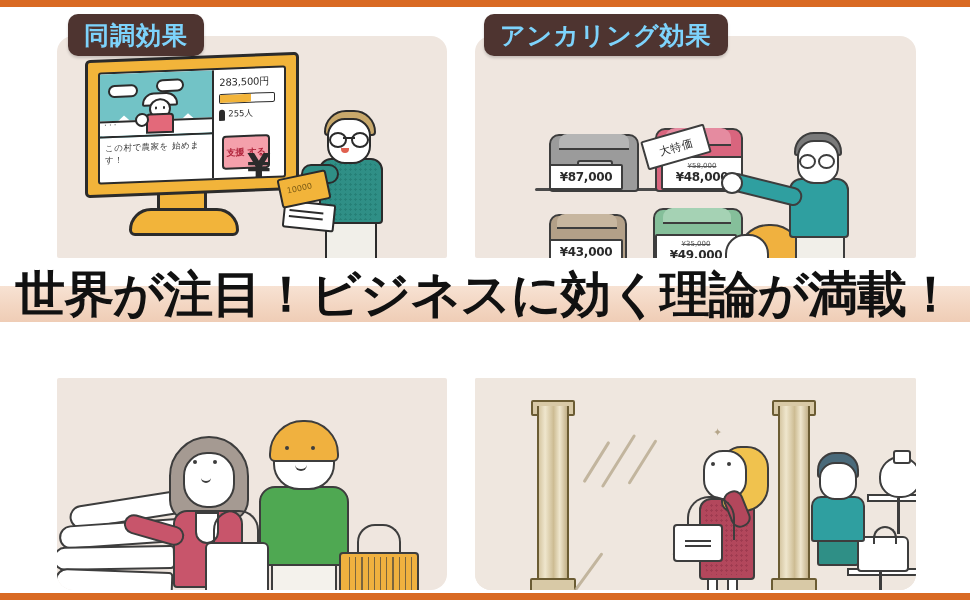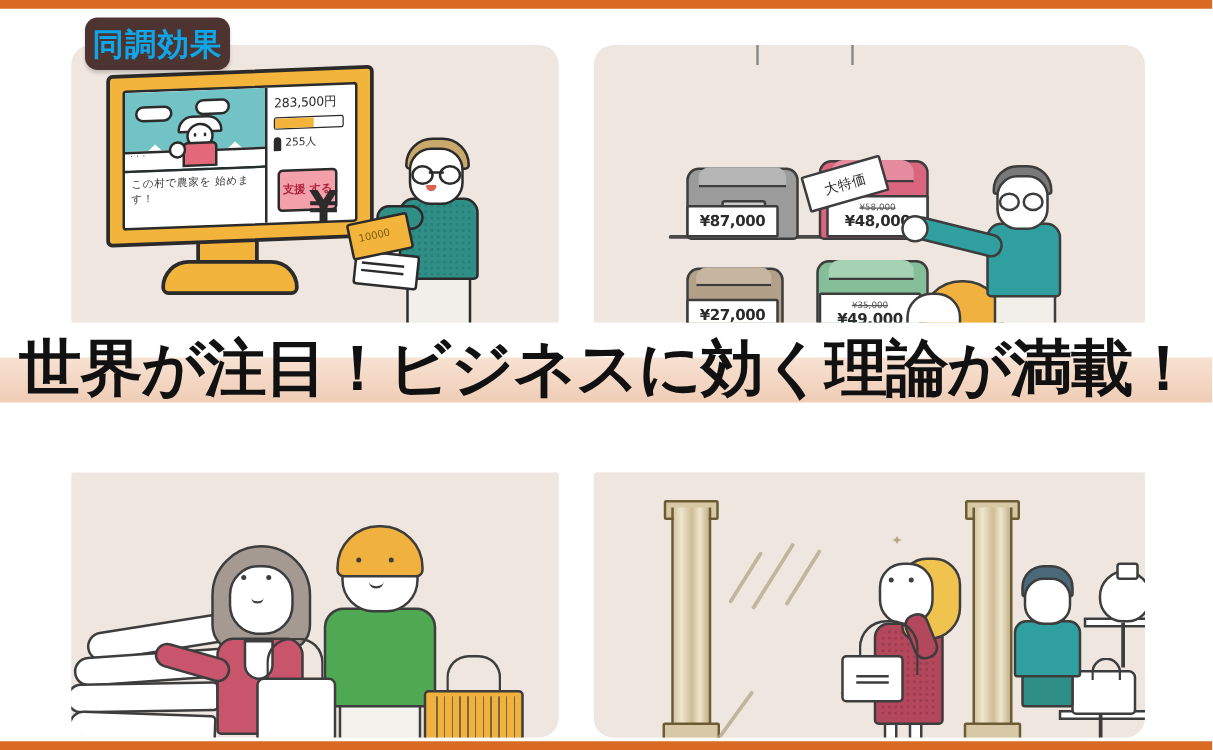--- a/index.html
+++ b/index.html
@@ -25,30 +25,30 @@
   .panel.p1{left:57px;top:36px;width:390px;height:222px;border-radius:16px 16px 2px 2px;}
   .panel.p2{left:475px;top:36px;width:441px;height:222px;border-radius:16px 16px 2px 2px;}
   .panel.p3{left:57px;top:378px;width:390px;height:212px;border-radius:2px 2px 16px 16px;}
   .panel.p4{left:475px;top:378px;width:441px;height:212px;border-radius:2px 2px 16px 16px;}
   .panel .scene{position:absolute;inset:0;}
 
   
   .badge{
     position:absolute;
     background:#4e3430;
-    color:#0ea5e9;
+    color:#7dd3fc;
     font-weight:bold;
     border-radius:10px;
     display:flex;align-items:center;justify-content:center;
     letter-spacing:1px;
     box-shadow:0 2px 3px rgba(0,0,0,.18);
     white-space:nowrap;
     z-index:6;
     font-size:25px;
-    padding:0 6px;
+    padding:0 16px;
     height:42px;
   }
   .badge.b1{left:68px;top:14px;}
   .badge.b2{left:484px;top:14px;}
   .badge.b3{left:68px;top:354px;}
   .badge.b4{left:484px;top:354px;}
 
   
   .band{
     position:absolute;left:0;top:286px;width:970px;height:36px;
@@ -369,21 +369,21 @@
       <div class="cooker ck4"></div>
 
       <div class="tag tg1">
         <span class="now">¥87,000</span>
       </div>
       <div class="tag tg2">
         <span class="old">¥58,000</span>
         <span class="now">¥48,000</span>
       </div>
       <div class="tag tg3">
-        <span class="now">¥27,000</span>
+        <span class="now">¥43,000</span>
       </div>
       <div class="tag tg4">
         <span class="old">¥35,000</span>
         <span class="now">¥49,000</span>
       </div>
       <div class="special">大特価</div>
 
       <div class="lady2">
         <div class="l2-hair"></div>
         <div class="l2-face"></div>
@@ -395,20 +395,21 @@
         <div class="cl-head"></div>
         <div class="cl-glass">
             <i class="l"></i>
             <i class="r"></i>
           </div>
         <div class="cl-arm"></div>
         <div class="cl-hand"></div>
       </div>
     </div>
   </div>
+  <div class="badge b2">アンカリング効果</div>
 
   <div class="band"></div>
   <div class="headline">世界が注目！ビジネスに効く理論が満載！</div>
 
   <div class="panel p3">
     <div class="scene">
 
       <div class="daikon-stack">
 
         <div class="daikon dk1"></div>

